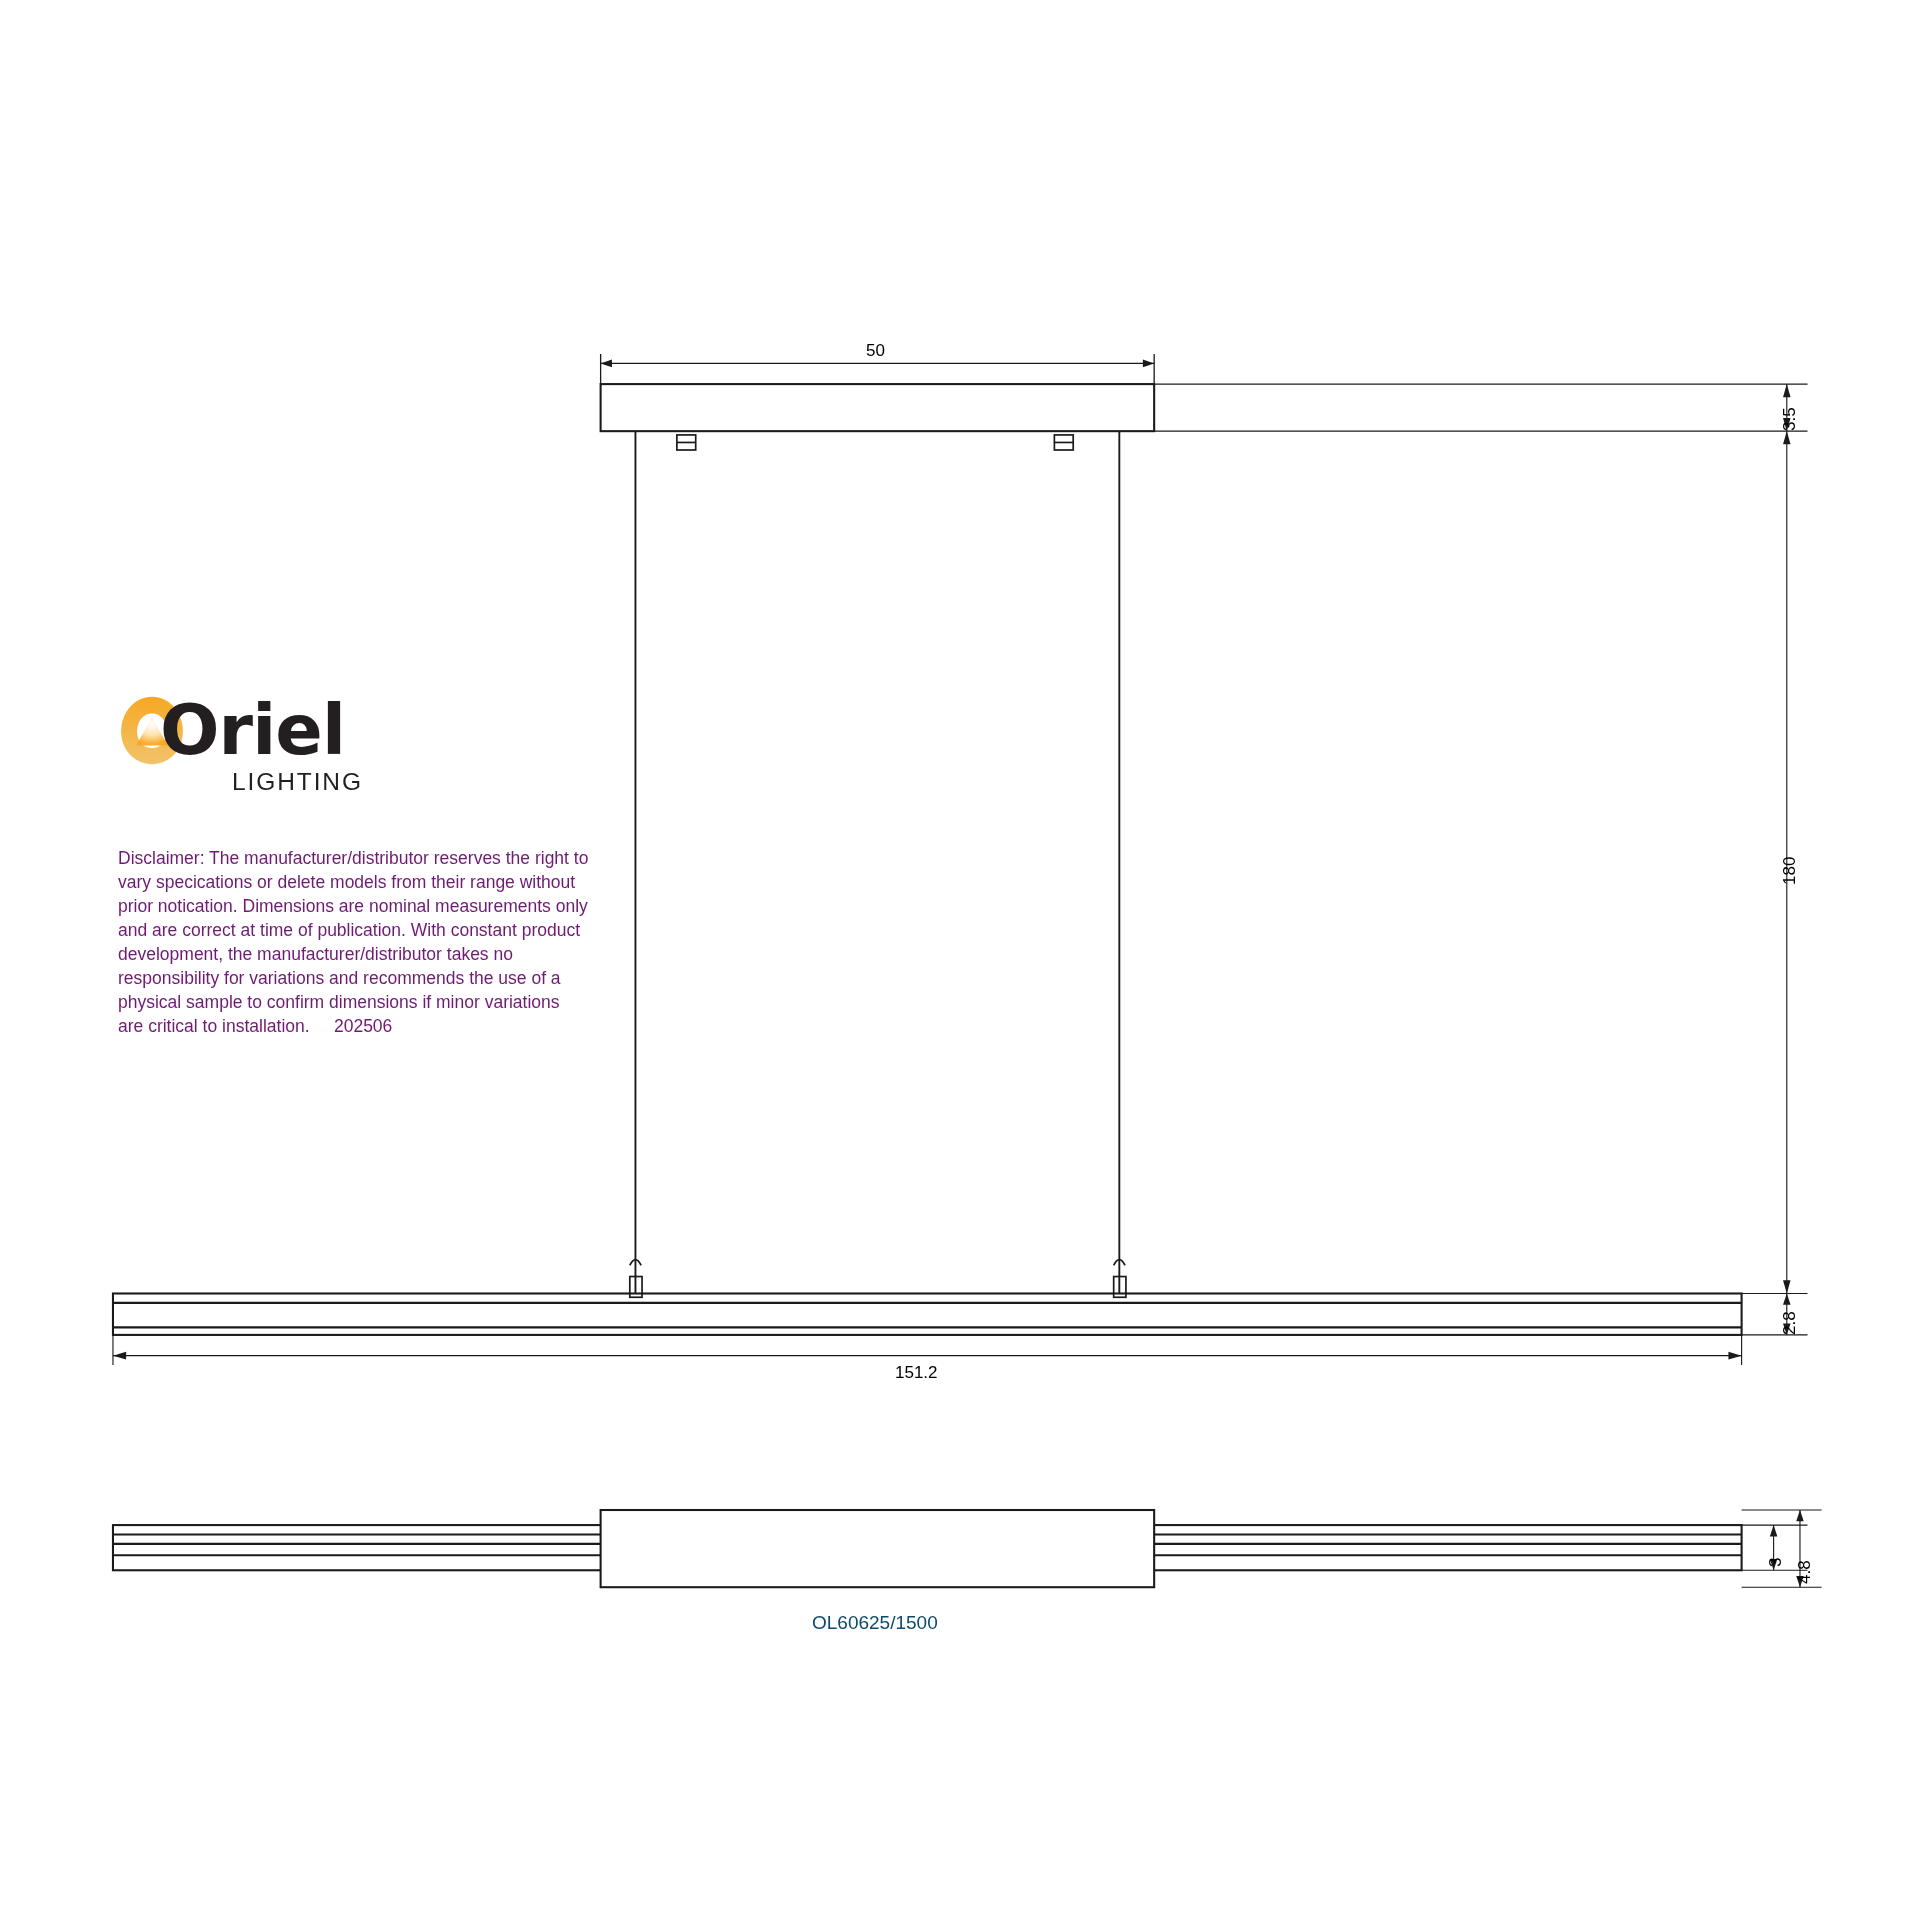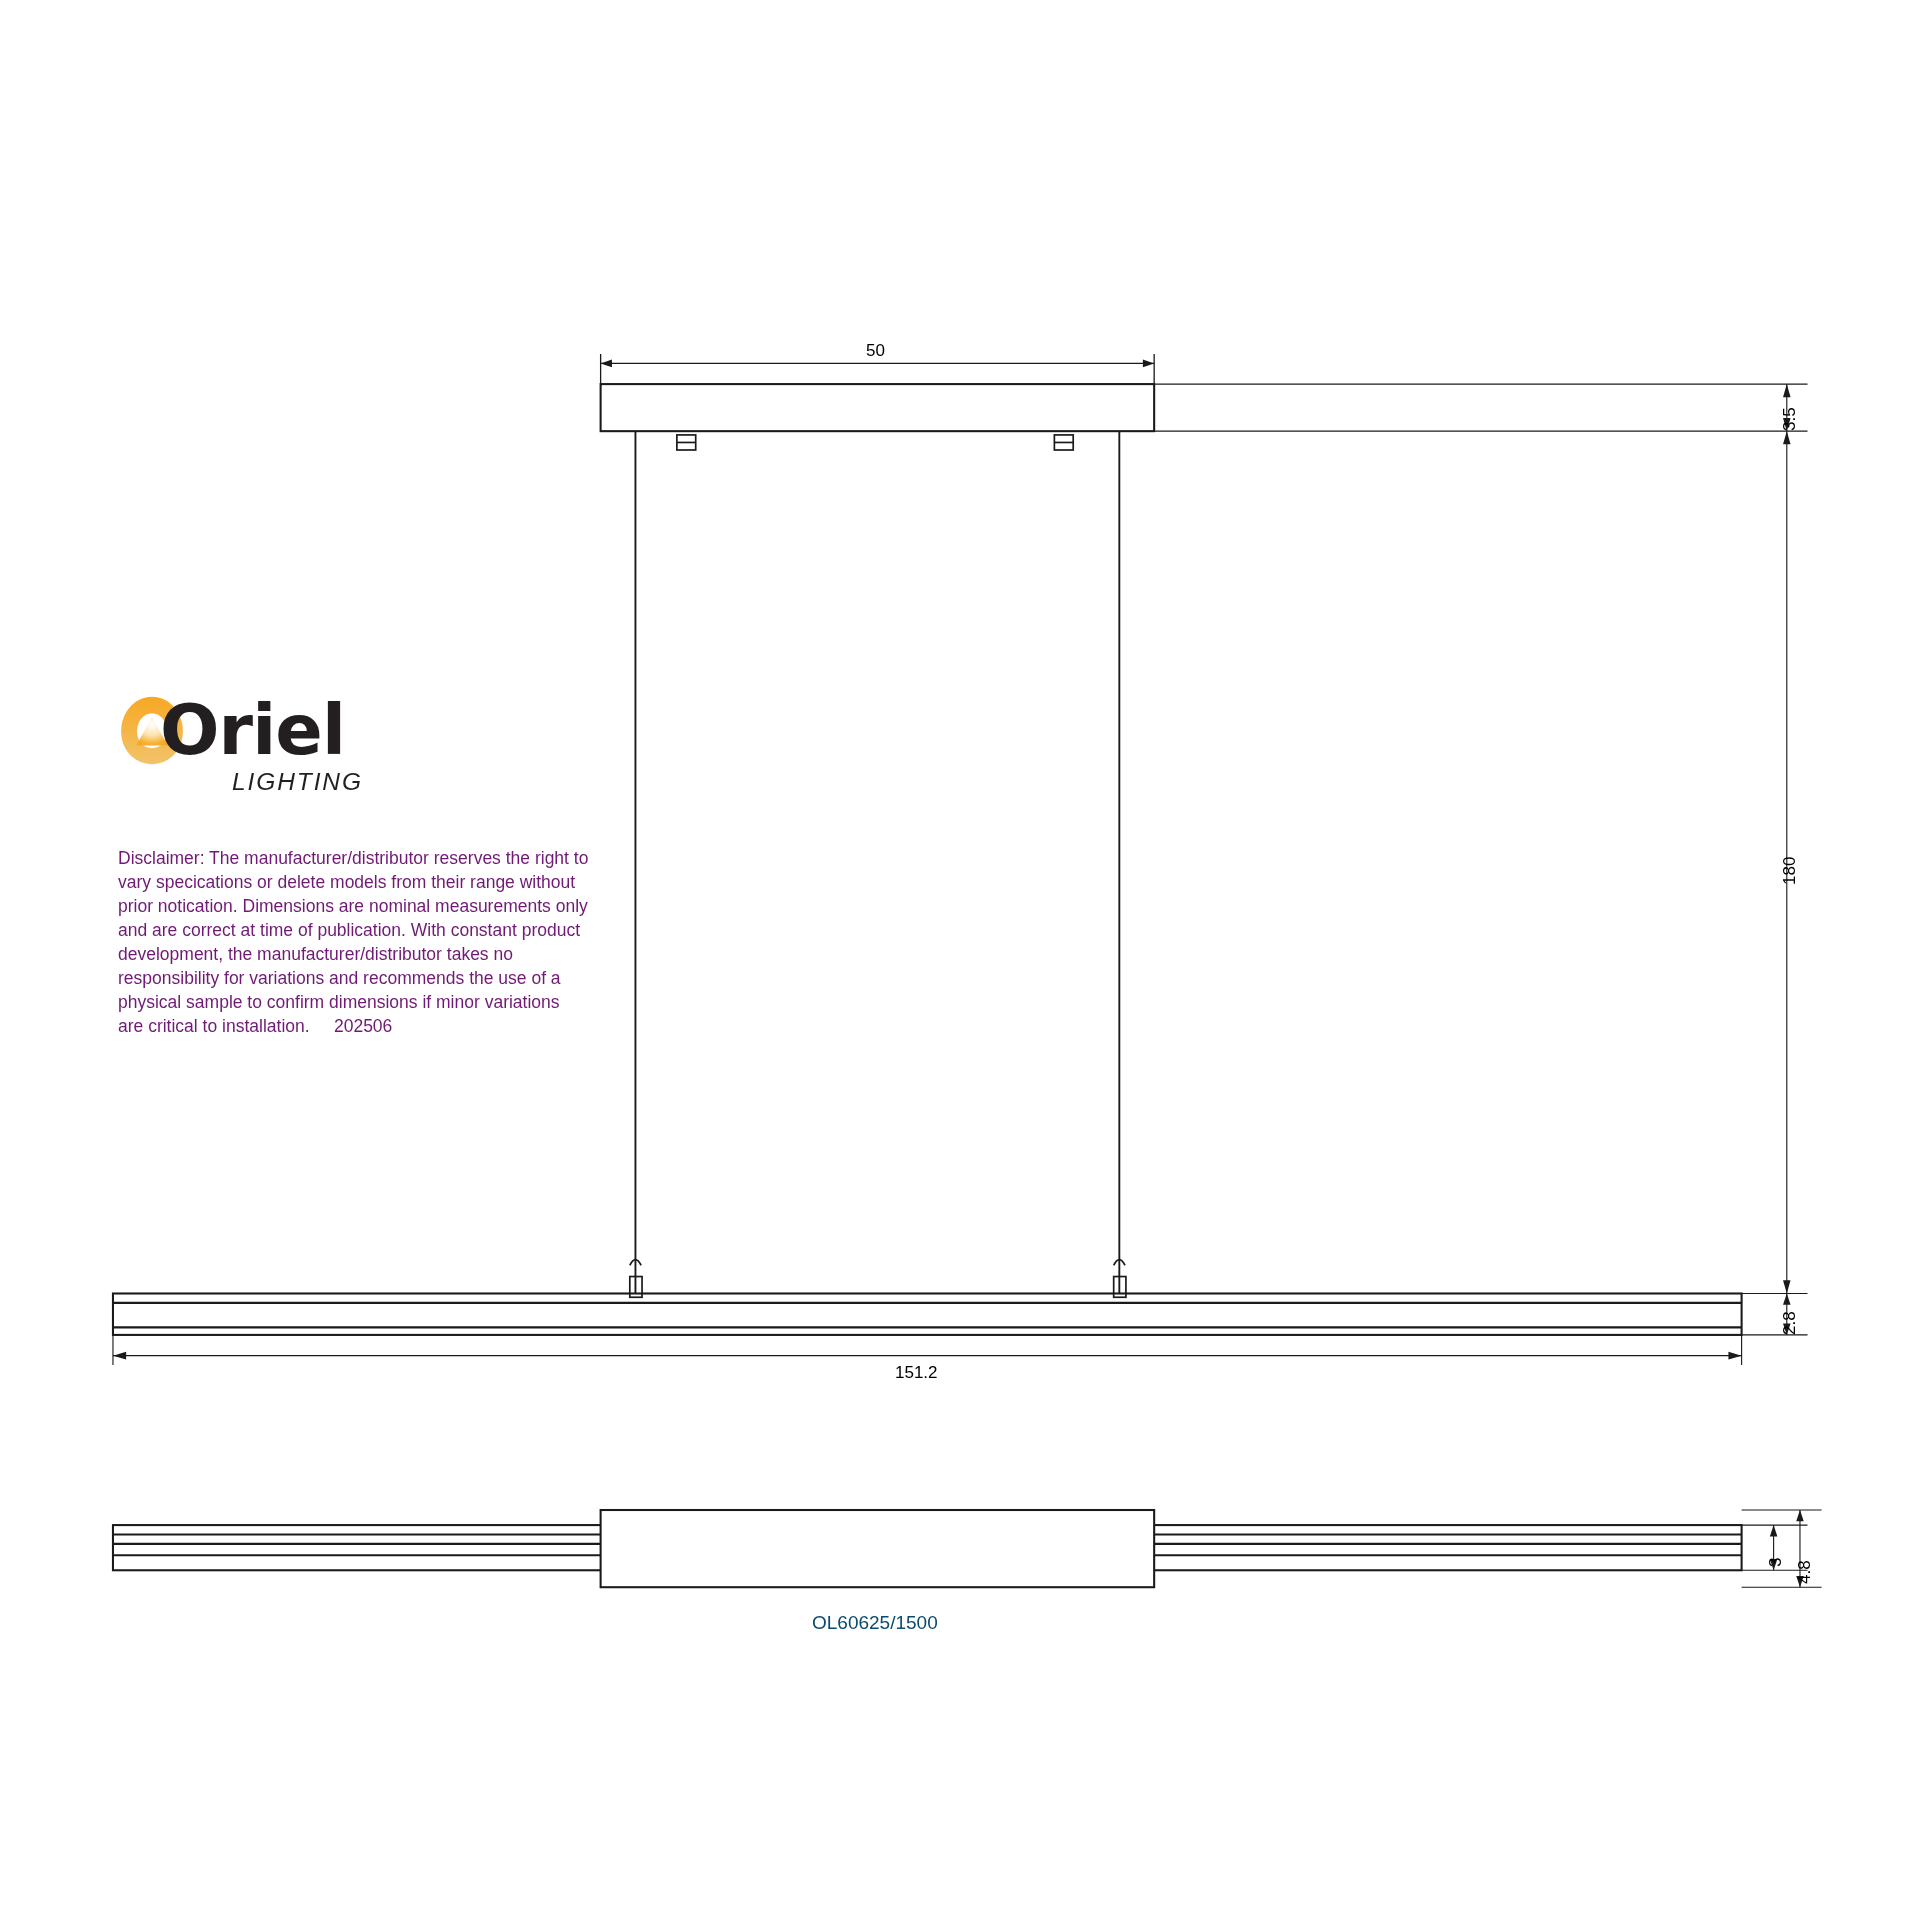--- a/index.html
+++ b/index.html
@@ -54,21 +54,20 @@
     height: 73px;
   }
   .brand-sub {
     position: absolute;
     left: 113px;
     top: 73px;
     font-family: "Liberation Sans", sans-serif;
     font-size: 24.5px;
     letter-spacing: 1.9px;
     color: #231f20;
-    font-style: italic;
   }
   
   .disclaimer {
     position: absolute;
     left: 118px;
     top: 846px;
     width: 471px;
     font-size: 17.5px;
     line-height: 24px;
     color: #701a75;

